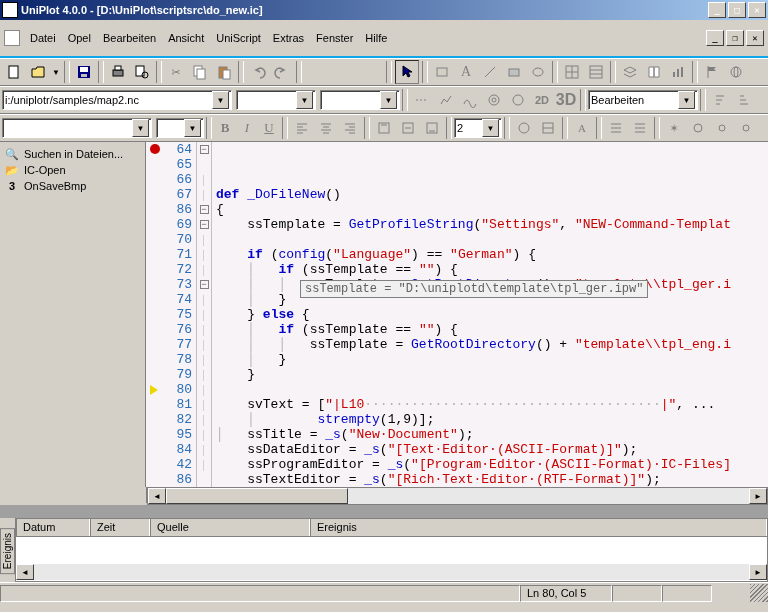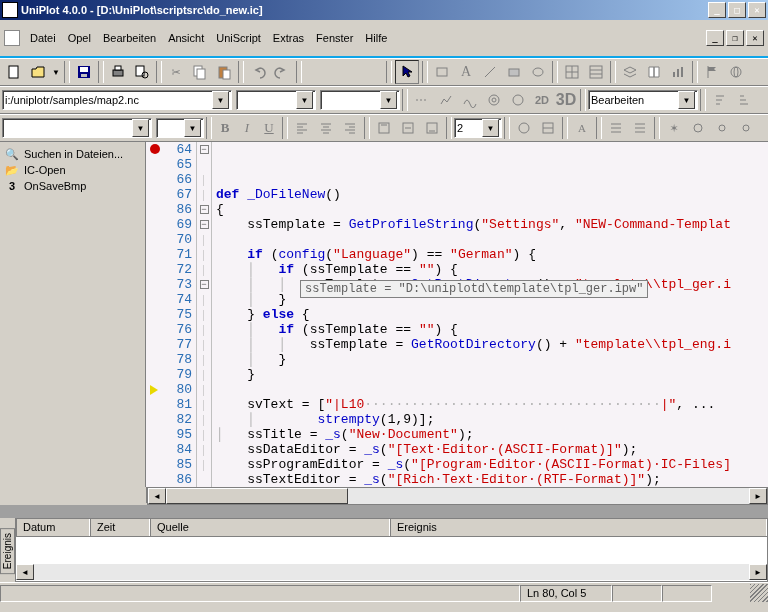--- a/index.html
+++ b/index.html
@@ -413,21 +413,21 @@
         <div class="gline">75</div>
         <div class="gline">76</div>
         <div class="gline">77</div>
         <div class="gline">78</div>
         <div class="gline">79</div>
         <div class="gline">80<div class="arrow"></div></div>
         <div class="gline">81</div>
         <div class="gline">82</div>
         <div class="gline">95</div>
         <div class="gline">84</div>
-        <div class="gline">85</div>
+        <div class="gline">42</div>
         <div class="gline">86</div>
       </div>
     <div class="fold" id="fold">
         <div class="fline">
           <div class="fbox">−</div>
         </div>
         <div class="fline"></div>
         <div class="fline">
           <span style="color:#c0c0c0">│</span>
         </div>
@@ -507,21 +507,21 @@
 </div>
 
 <div class="bspacer"></div>
 
 <div style="position:relative;padding-left:15px">
   <div class="vtab" style="top:10px">Ereignis</div>
   <div class="logarea">
     <div class="loghdr">
       <div class="logcol" style="width:74px">Datum</div>
       <div class="logcol" style="width:60px">Zeit</div>
-      <div class="logcol" style="width:240px">Quelle</div>
+      <div class="logcol" style="width:160px">Quelle</div>
       <div class="logcol" style="flex:1">Ereignis</div>
     </div>
     <div class="logbody"></div>
     <div class="logscroll">
       <div class="sbtn">◄</div>
       <div class="strack" style="flex:1"></div>
       <div class="sbtn">►</div>
     </div>
   </div>
 </div>

